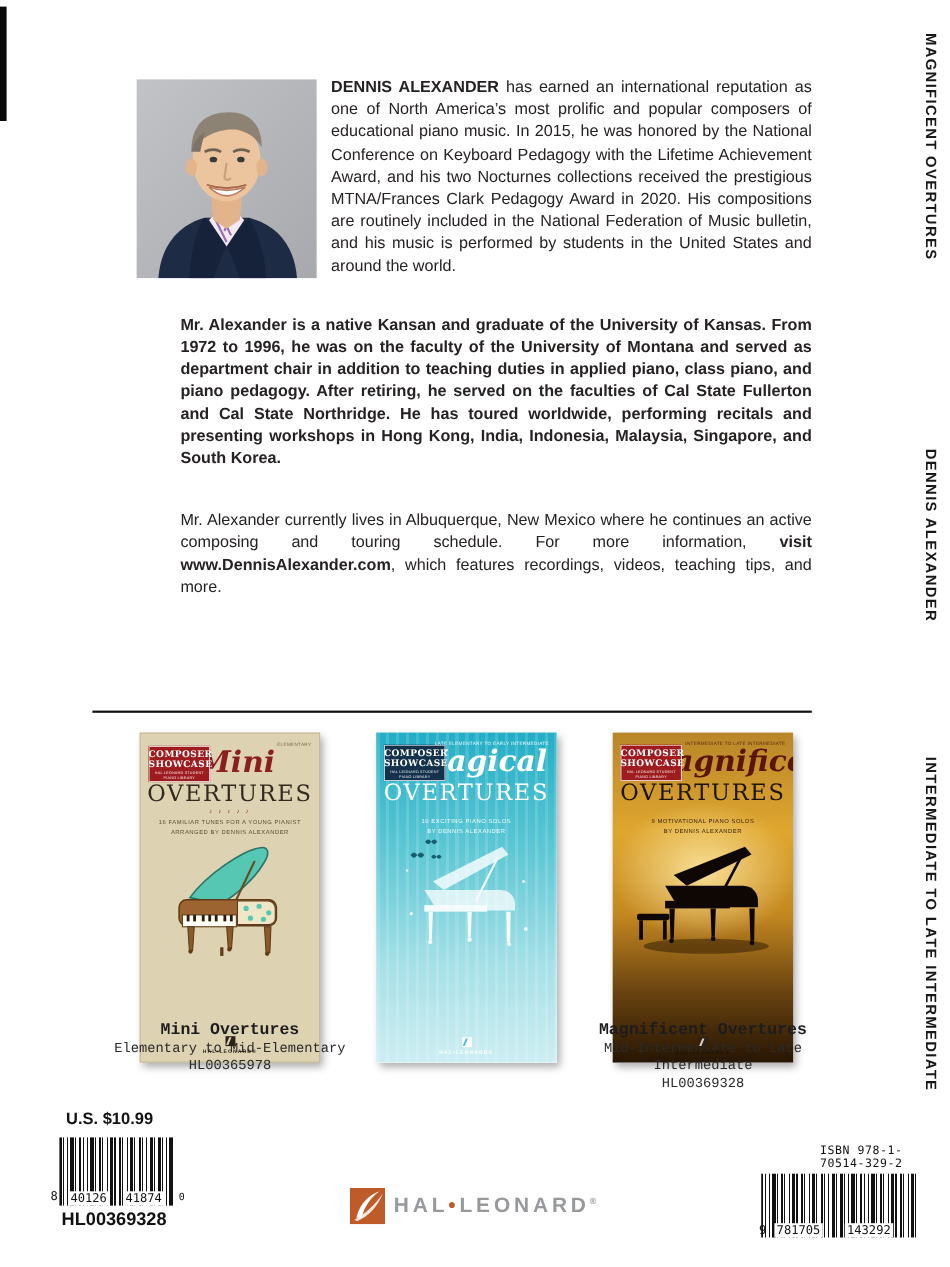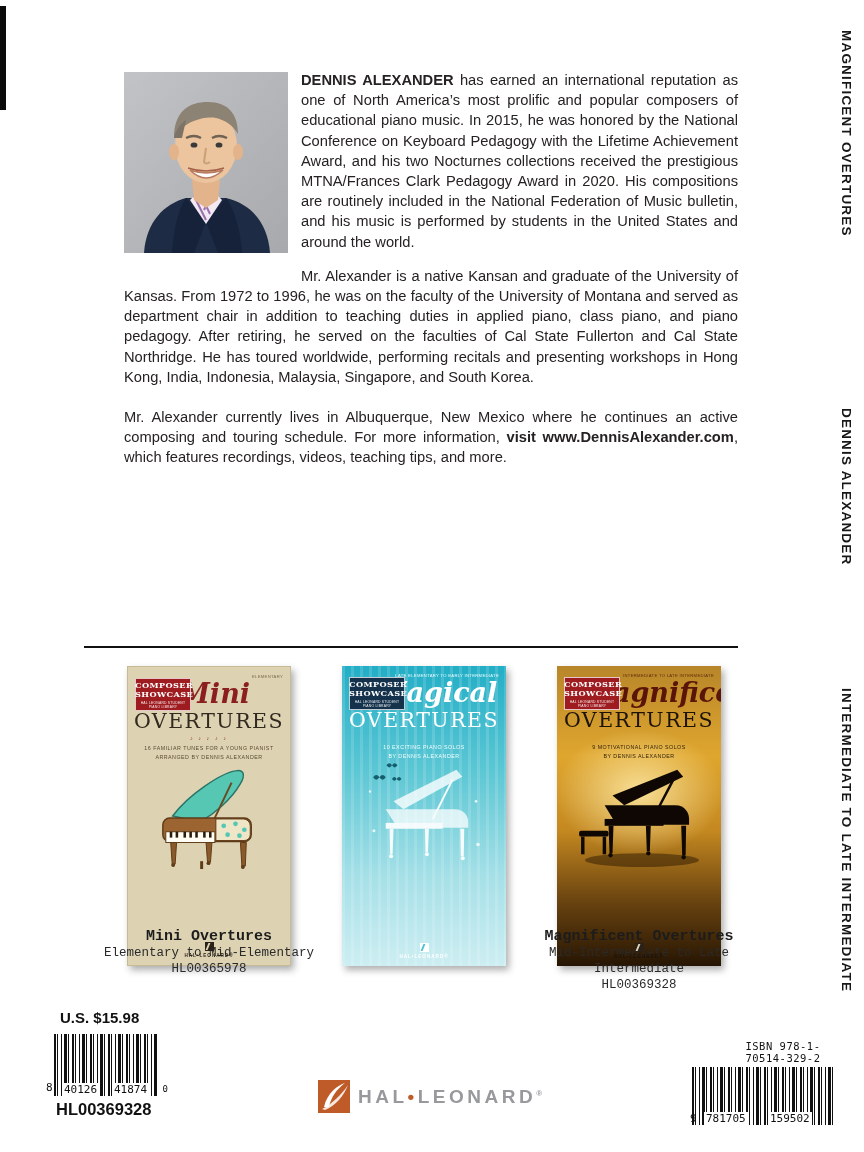--- a/index.html
+++ b/index.html
@@ -5,23 +5,23 @@
   html,body{margin:0;padding:0;background:#e9e9e9;}
   .page{position:relative;width:864px;height:1152px;background:#ffffff;margin:0 auto;
         font-family:"Liberation Sans",sans-serif;color:#262222;overflow:hidden;}
 
   
   .crop-mark{position:absolute;left:0;top:6px;width:6px;height:104px;background:#0a0a0a;}
 
   
   .bio{position:absolute;left:124px;top:70px;width:614px;font-size:14.7px;line-height:20.2px;
        text-align:justify;}
-  .bio p{margin:0;}
-  .bio .p2{margin-top:14px;}
-  .bio .p3{margin-top:20px;}
+  .bio p{margin:0;padding-left:40px;}
+  .bio .p2{margin-top:34px;font-weight:bold;}
+  .bio .p3{margin-top:36px;}
   .bio b{font-weight:bold;}
   .portrait{float:left;width:164px;height:181px;margin:2px 13px 18px 0;display:block;}
 
   
   .vtext{position:absolute;right:10px;writing-mode:vertical-rl;font-weight:bold;
          font-size:13.5px;letter-spacing:1.2px;color:#171717;white-space:nowrap;}
   .vtext.v1{top:30px;}
   .vtext.v2{top:408px;}
   .vtext.v3{top:688px;}
 
@@ -307,21 +307,21 @@
     <div class="ct">Mini Overtures</div>
     <div class="cl">Elementary to Mid-Elementary</div>
     <div class="ch">HL00365978</div>
   </div>
   <div class="caption caption--magnificent">
     <div class="ct">Magnificent Overtures</div>
     <div class="cl">Mid-Intermediate to Late Intermediate</div>
     <div class="ch">HL00369328</div>
   </div>
 
-  <div class="price">U.S. $15.98</div>
+  <div class="price">U.S. $10.99</div>
 
   <div class="upc">
     <div class="bars"></div>
     <span class="bc-digit d-left">8</span>
     <span class="bc-win w1">40126</span>
     <span class="bc-win w2">41874</span>
     <span class="bc-digit d-right">0</span>
   </div>
   <div class="hl-number">HL00369328</div>
 
@@ -333,17 +333,17 @@
     </svg>
     <span class="hl-text"><span>HAL</span><span class="dot">•</span><span>LEONARD</span><sup>®</sup></span>
   </div>
 
   <div class="isbn">
     <span class="isbn-label">ISBN 978-1-70514-329-2</span>
     <div class="isbn-bars">
       <div class="bars"></div>
       <span class="bc-digit d-left">9</span>
       <span class="bc-win w1">781705</span>
-      <span class="bc-win w2">159502</span>
+      <span class="bc-win w2">143292</span>
     </div>
   </div>
 
 </div>
 
 </body></html>

